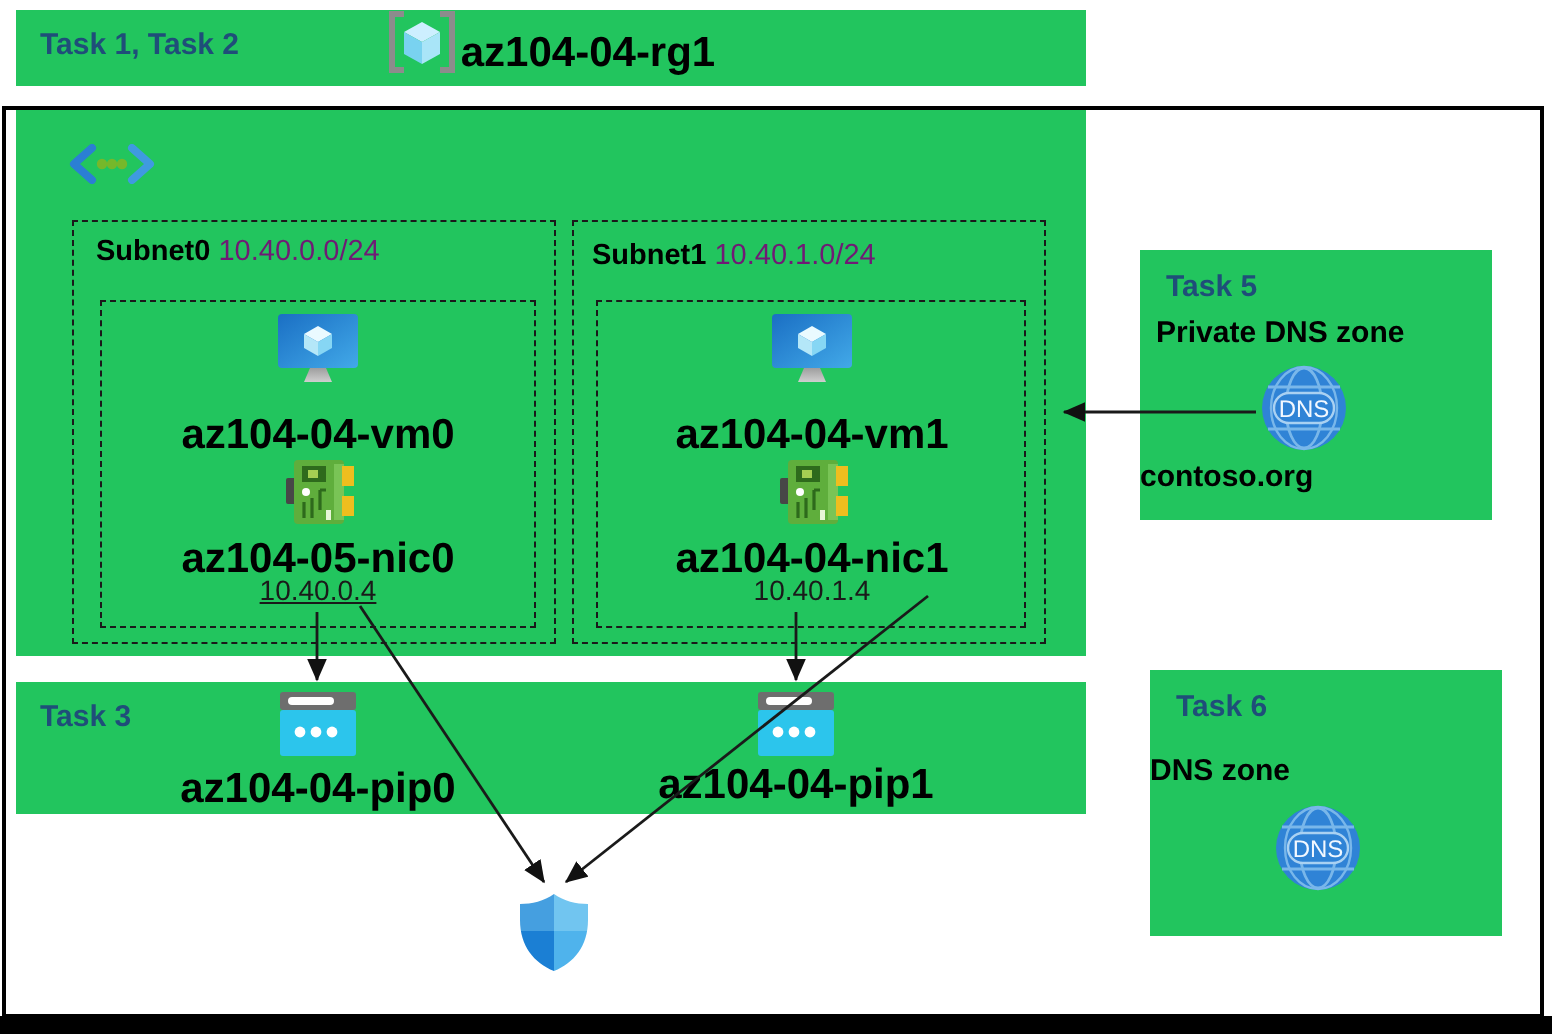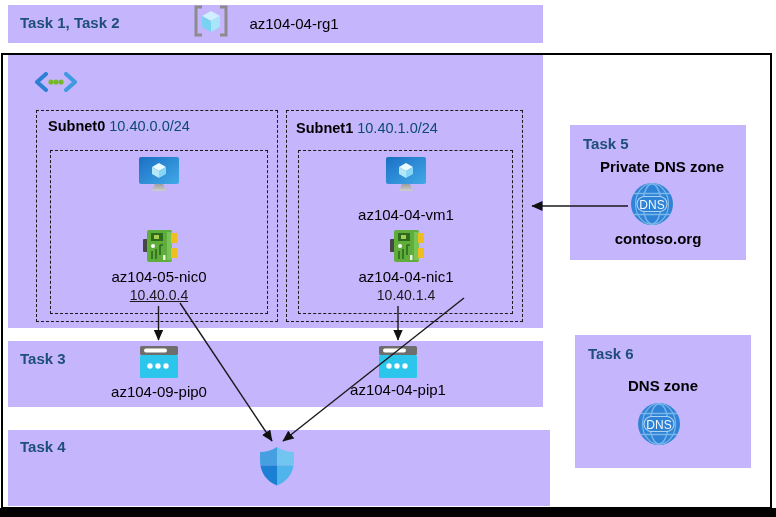--- a/index.html
+++ b/index.html
@@ -2,36 +2,36 @@
 <html><head>
 <meta charset="utf-8">
 <style>
   html,body{margin:0;padding:0;background:#fff;}
   #canvas{
     position:relative;width:776px;height:517px;overflow:hidden;
     background:#fff;font-family:"Liberation Sans",sans-serif;
     -webkit-font-smoothing:antialiased;
   }
   .abs{position:absolute;}
-  .band{position:absolute;background:#c4b5fd;}
+  .band{position:absolute;background:#22c55e;}
   .task-label{position:absolute;color:#1f4e79;font-weight:bold;font-size:15px;white-space:nowrap;}
-  .res-label{position:absolute;font-weight:normal;font-size:15px;color:#000;white-space:nowrap;transform:translateX(-50%);}
+  .res-label{position:absolute;font-weight:bold;font-size:21px;color:#000;white-space:nowrap;transform:translateX(-50%);}
   .plain{font-weight:normal;color:#1a1a1a;}
   .ip-label{position:absolute;font-size:14px;color:#1a1a1a;white-space:nowrap;transform:translateX(-50%);}
   .dashed-box{position:absolute;border:1px dashed #1a1a1a;box-sizing:border-box;background:transparent;}
   .subnet-title{position:absolute;font-size:14.5px;white-space:nowrap;}
   .subnet-title b{color:#000;}
-  .subnet-title span{color:#0c4a6e;}
+  .subnet-title span{color:#701a75;}
   #frame{
     position:absolute;left:1px;top:53px;width:771px;height:464px;
     box-sizing:border-box;background:#fff;
     border:2px solid #000;border-bottom-width:10px;
   }
   #bottom-bar{position:absolute;left:0;top:508px;width:776px;height:9px;background:#000;}
-  .centered-title{position:absolute;left:0;width:100%;text-align:center;font-weight:bold;font-size:15px;color:#000;}
+  .centered-title{position:absolute;left:0;width:100%;font-weight:bold;font-size:15px;color:#000;}
   svg{display:block;}
   #arrows{position:absolute;left:0;top:0;pointer-events:none;}
 </style>
 </head>
 <body>
 
 <div id="canvas">
 
   <div id="frame"></div>
   <div id="bottom-bar"></div>
@@ -82,20 +82,21 @@
         <stop offset="0" stop-color="#9e9e9e"></stop>
           <stop offset="1" stop-color="#cfcfcf"></stop>
       </linearGradient>
     </defs>
     <rect x="3" y="0" width="40" height="27" rx="2" fill="url(#mon0)"></rect>
     <polygon points="23,6 30,10 23,14 16,10" fill="#eafaff"></polygon>
     <polygon points="16,10 23,14 23,21 16,17" fill="#b4e7f8"></polygon>
     <polygon points="30,10 23,14 23,21 30,17" fill="#86d6f4"></polygon>
     <polygon points="19,27 27,27 30,34 16,34" fill="url(#stand0)"></polygon>
   </svg>
+  <div class="res-label" style="left:159px;top:206px;">az104-04-vm0</div>
 
   <svg class="abs" style="left:383px;top:157px;" width="46" height="40" viewBox="0 0 46 40">
     <rect x="3" y="0" width="40" height="27" rx="2" fill="url(#mon0)"></rect>
     <polygon points="23,6 30,10 23,14 16,10" fill="#eafaff"></polygon>
     <polygon points="16,10 23,14 23,21 16,17" fill="#b4e7f8"></polygon>
     <polygon points="30,10 23,14 23,21 30,17" fill="#86d6f4"></polygon>
     <polygon points="19,27 27,27 30,34 16,34" fill="url(#stand0)"></polygon>
   </svg>
   <div class="res-label" style="left:406px;top:206px;">az104-04-vm1</div>
 
@@ -147,35 +148,32 @@
     <div class="task-label" style="left:12px;top:9px;">Task 3</div>
   </div>
   <svg class="abs" style="left:140px;top:346px;" width="38" height="32" viewBox="0 0 38 32">
     <rect x="0" y="0" width="38" height="9" rx="1.5" fill="#6e6e6e"></rect>
     <rect x="4" y="2.5" width="23" height="4" rx="2" fill="#fff"></rect>
     <rect x="0" y="9" width="38" height="23" rx="1.5" fill="#2cc5ec"></rect>
     <circle cx="10" cy="20" r="2.7" fill="#fff"></circle>
     <circle cx="18" cy="20" r="2.7" fill="#fff"></circle>
     <circle cx="26" cy="20" r="2.7" fill="#fff"></circle>
   </svg>
-  <div class="res-label" style="left:159px;top:383px;">az104-09-pip0</div>
+  <div class="res-label" style="left:159px;top:383px;">az104-04-pip0</div>
 
   <svg class="abs" style="left:379px;top:346px;" width="38" height="32" viewBox="0 0 38 32">
     <rect x="0" y="0" width="38" height="9" rx="1.5" fill="#6e6e6e"></rect>
     <rect x="4" y="2.5" width="23" height="4" rx="2" fill="#fff"></rect>
     <rect x="0" y="9" width="38" height="23" rx="1.5" fill="#2cc5ec"></rect>
     <circle cx="10" cy="20" r="2.7" fill="#fff"></circle>
     <circle cx="18" cy="20" r="2.7" fill="#fff"></circle>
     <circle cx="26" cy="20" r="2.7" fill="#fff"></circle>
   </svg>
   <div class="res-label" style="left:398px;top:381px;">az104-04-pip1</div>
 
-  <div class="band" style="left:8px;top:430px;width:542px;height:76px;">
-    <div class="task-label" style="left:12px;top:8px;">Task 4</div>
-  </div>
   <svg class="abs" style="left:259px;top:446px;" width="36" height="41" viewBox="0 0 36 41">
     <defs>
       <clipPath id="shieldClip">
         <path d="M18,1 C23,4.5 29,6 35,6 L35,14 C35,27 28,35.5 18,39.5 C8,35.5 1,27 1,14 L1,6 C7,6 13,4.5 18,1 Z"></path>
       </clipPath>
     </defs>
     <g clip-path="url(#shieldClip)">
       <rect x="0" y="0" width="18" height="19.5" fill="#459fe0"></rect>
       <rect x="18" y="0" width="18" height="19.5" fill="#71c5f0"></rect>
       <rect x="0" y="19.5" width="18" height="21.5" fill="#1b7fd4"></rect>

